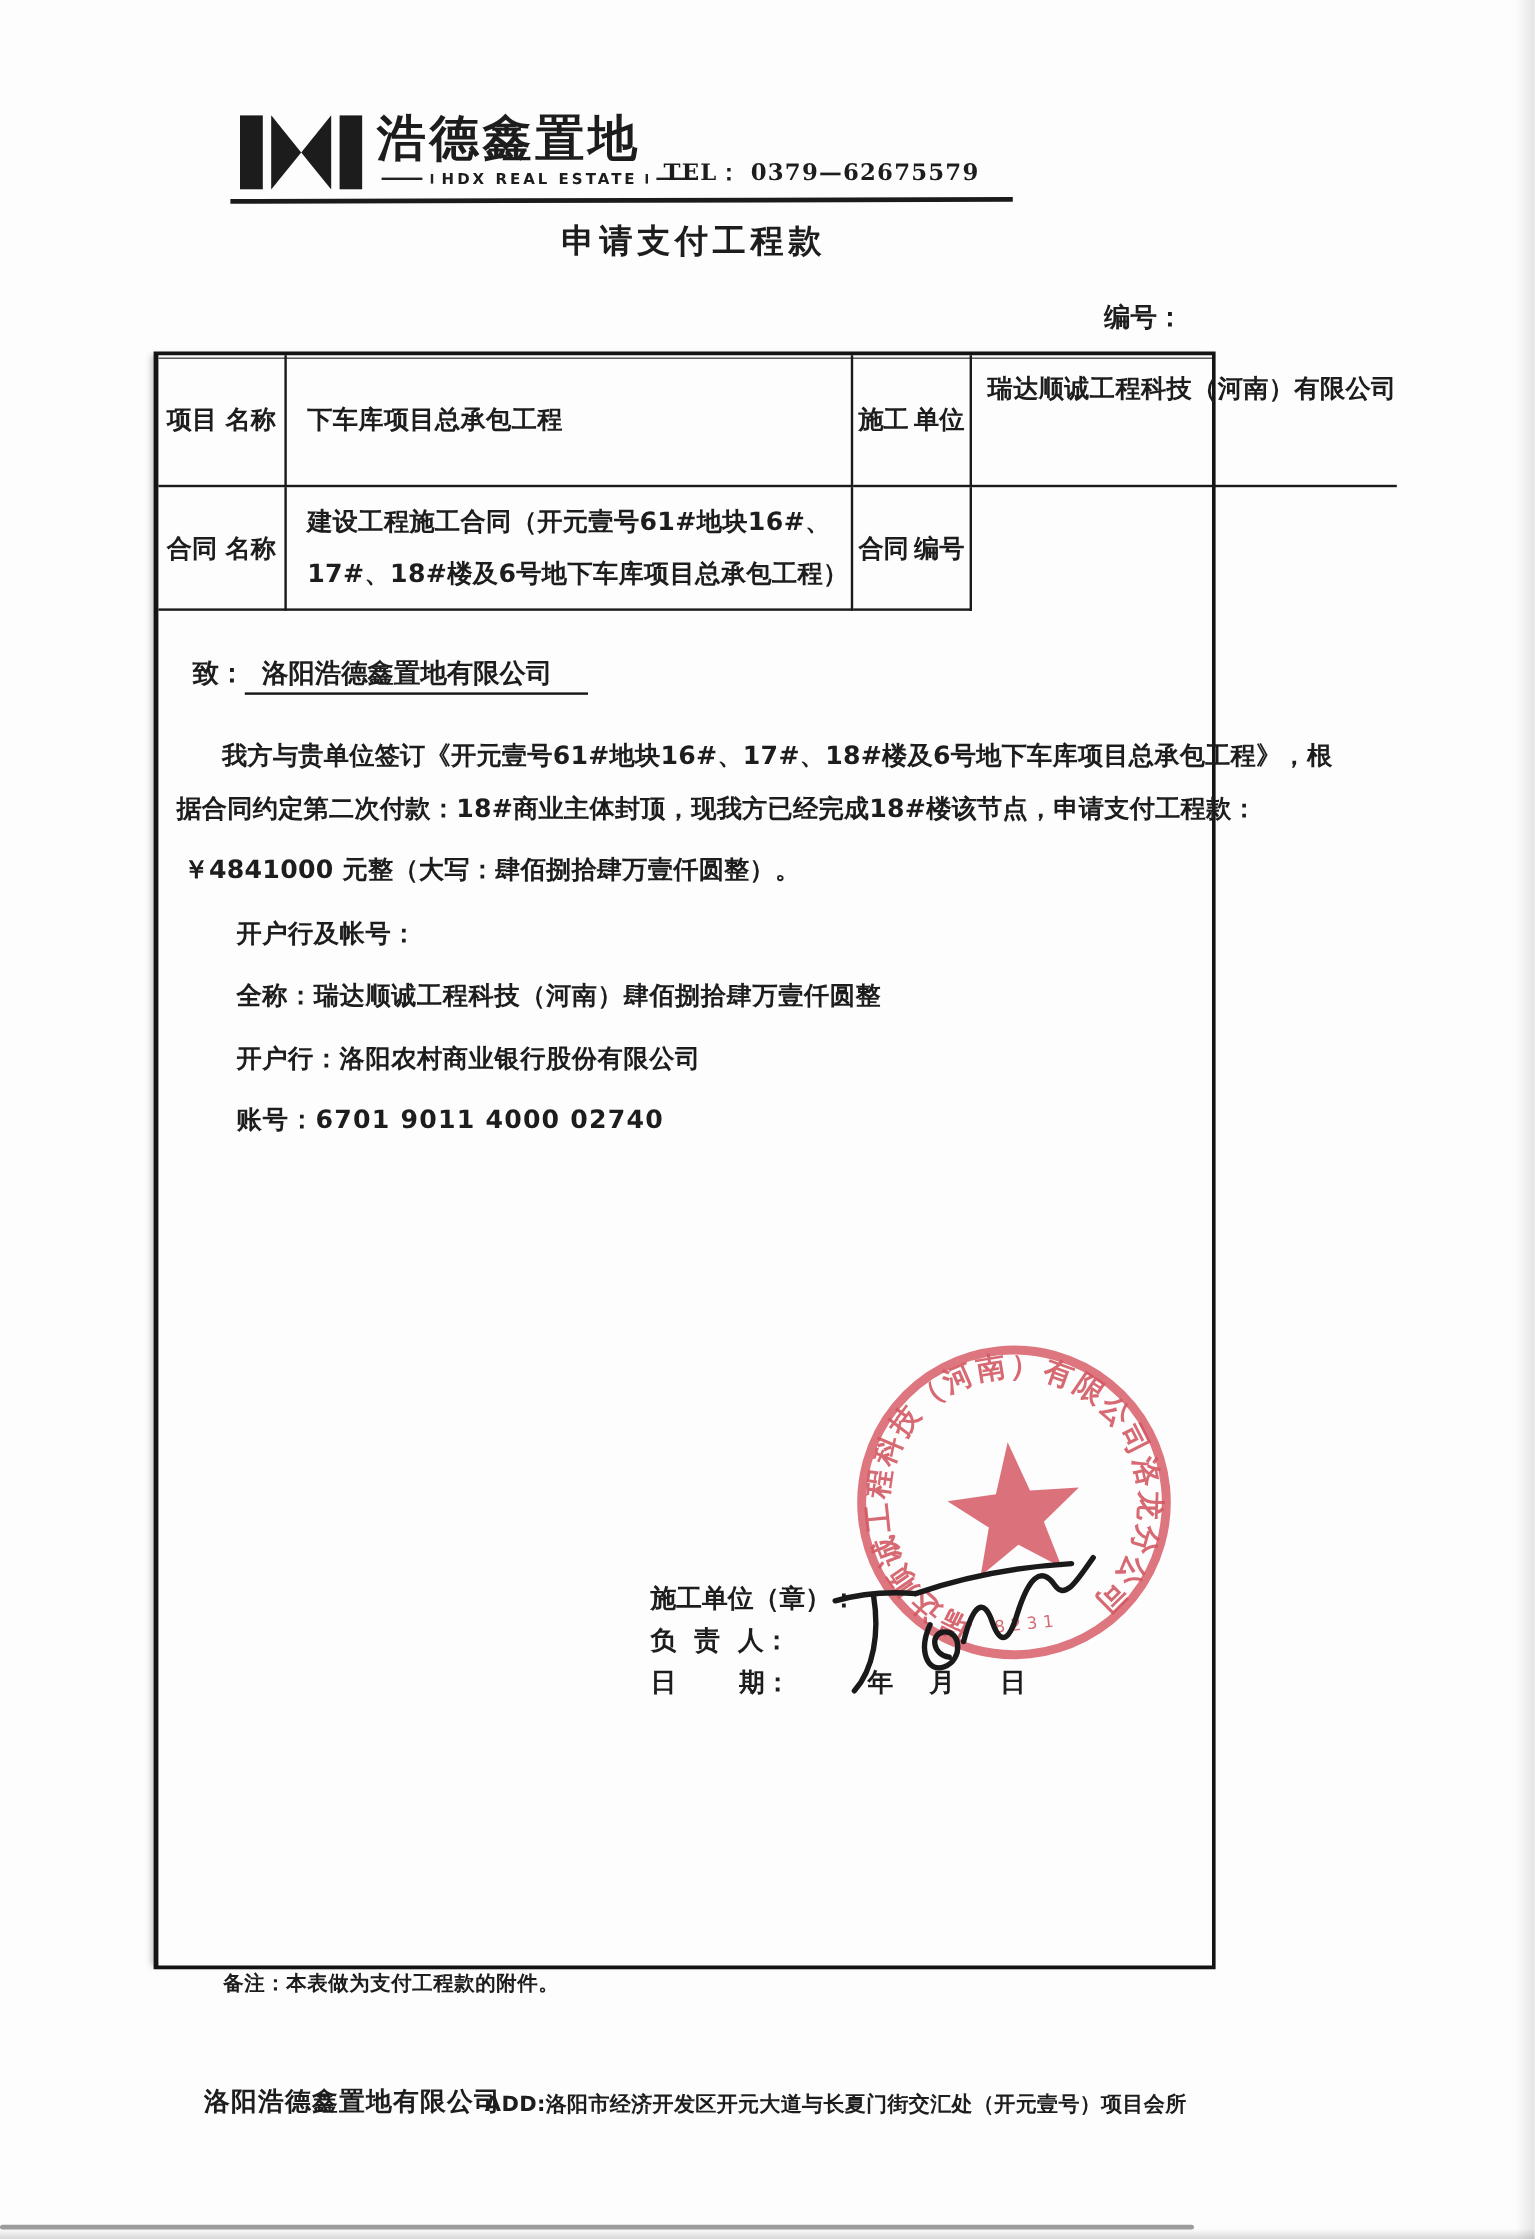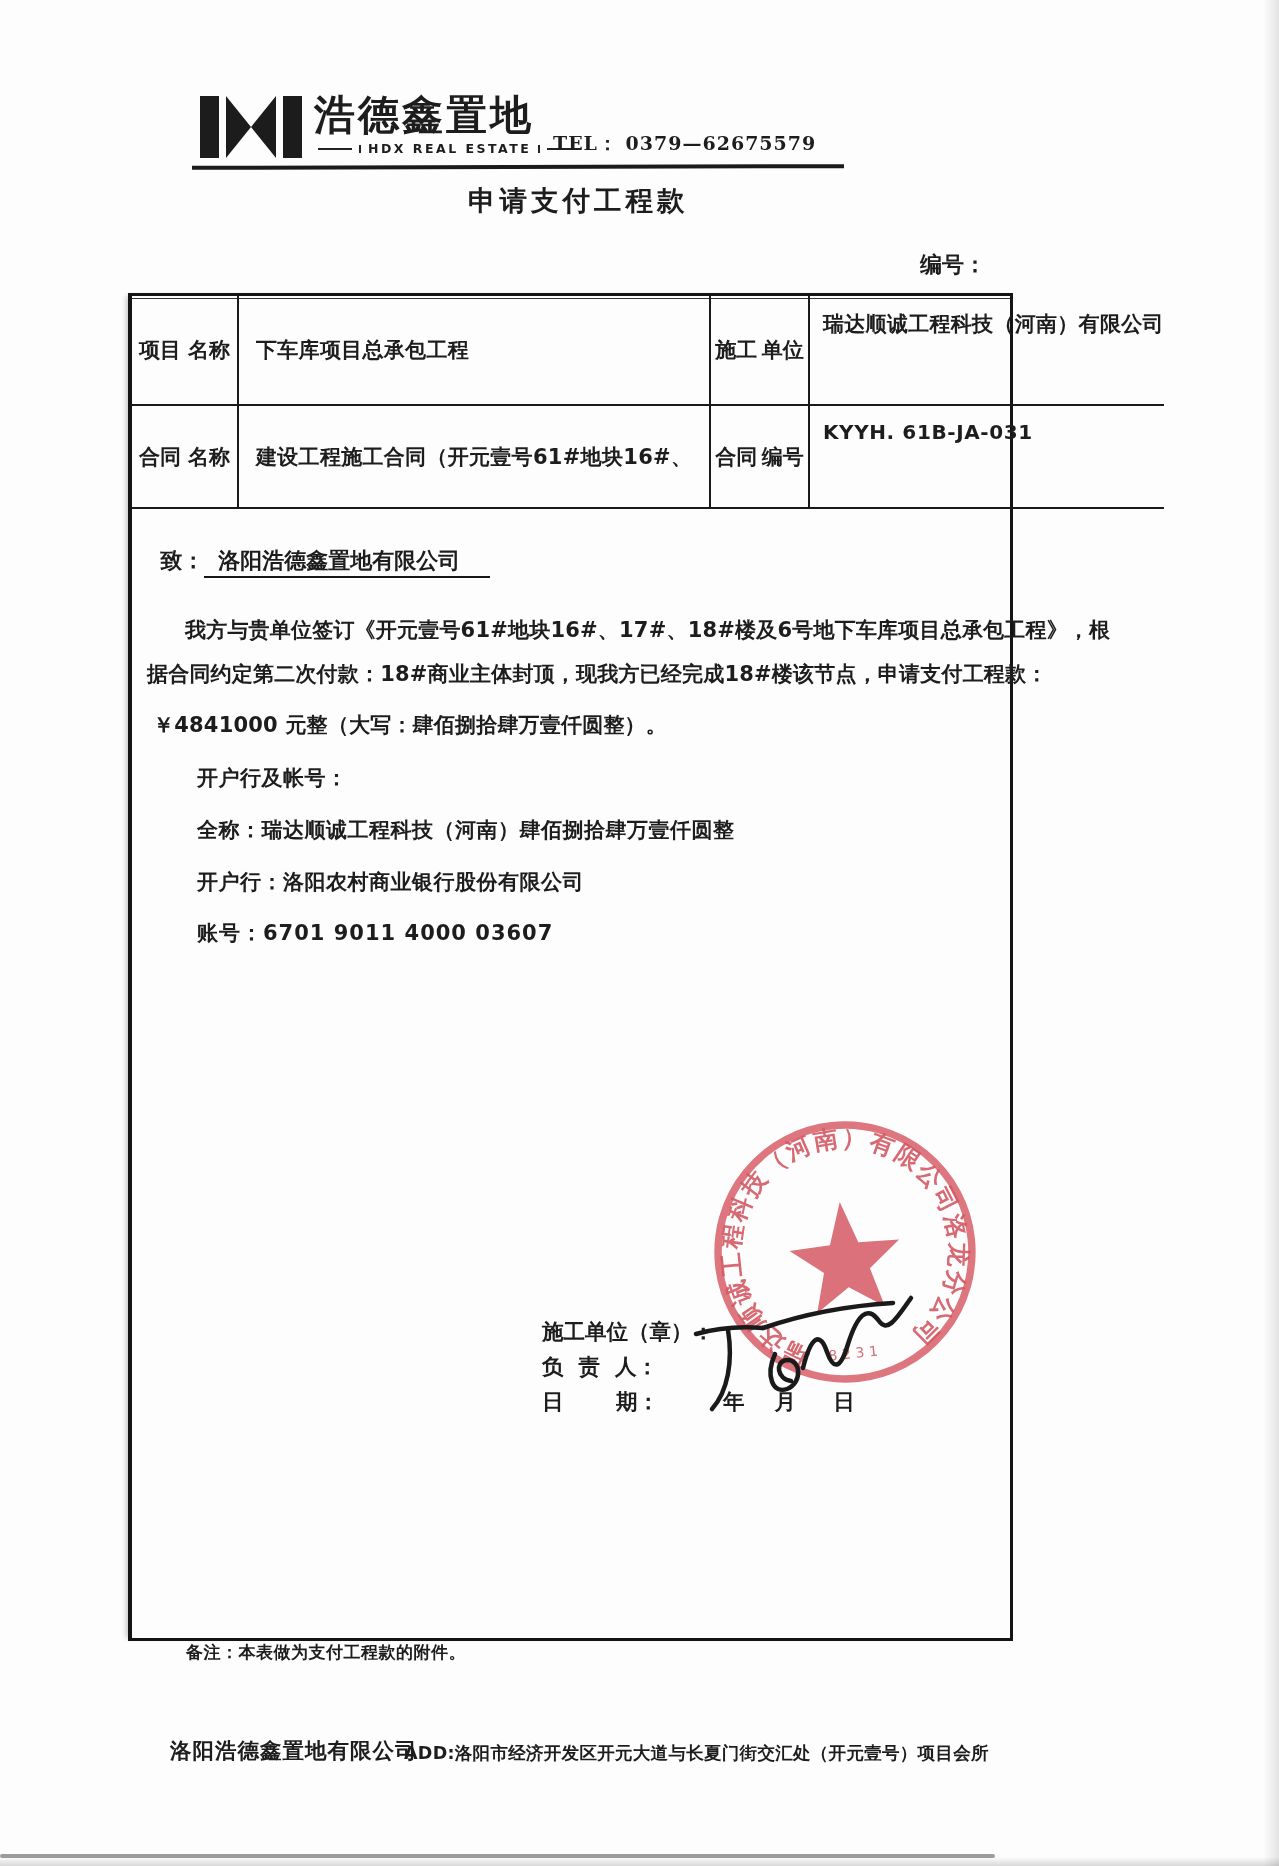--- a/index.html
+++ b/index.html
@@ -129,43 +129,41 @@
     <div class="cell val1 bb">
       <span>瑞达顺诚工程科技（河南）有限公司</span>
     </div>
 
     <div class="cell lab br bb">
       <span>合同</span>
       <span>名称</span>
     </div>
     <div class="cell val2 br bb">
       <span>建设工程施工合同（开元壹号61#地块16#、</span>
+      <span>17#、18#楼及6号地下车库项目总承包工程）</span>
     </div>
     <div class="cell lab br bb">
       <span>合同</span>
       <span>编号</span>
-    </div>
-    <div class="cell val1 bb latin-val">
-      <span>KYYH. 61B-JA-031</span>
     </div>
   </div>
 </div>
 
 <div class="abs" id="recipient">
   <span>致：</span><span class="r-name">洛阳浩德鑫置地有限公司</span>
 </div>
 
 <div class="abs body-line" id="body1">我方与贵单位签订《开元壹号61#地块16#、17#、18#楼及6号地下车库项目总承包工程》，根</div>
 <div class="abs body-line" id="body2">据合同约定第二次付款：18#商业主体封顶，现我方已经完成18#楼该节点，申请支付工程款：</div>
 <div class="abs body-line" id="body3">￥4841000 元整（大写：肆佰捌拾肆万壹仟圆整）。</div>
 
 <div class="abs bank-line" id="bank-head">开户行及帐号：</div>
 <div class="abs bank-line" id="bank-name">全称：瑞达顺诚工程科技（河南）肆佰捌拾肆万壹仟圆整</div>
 <div class="abs bank-line" id="bank-bank">开户行：洛阳农村商业银行股份有限公司</div>
-<div class="abs bank-line" id="bank-acct">账号：6701 9011 4000 03607</div>
+<div class="abs bank-line" id="bank-acct">账号：6701 9011 4000 02740</div>
 
 <div class="abs" id="stamp">
   <svg width="280" height="280" viewBox="0 0 300 300" xmlns="http://www.w3.org/2000/svg">
     <defs>
       <path id="ringPath" d="M 102.2 252.4 A 113 113 0 1 1 197.8 252.4" fill="none"></path>
     </defs>
     <circle cx="150" cy="150" r="136" fill="none" stroke="#d4515c" stroke-width="8" stroke-opacity="0.85"></circle>
     <text font-size="26" font-weight="700" fill="#cf4a56" fill-opacity="0.9" letter-spacing="2.5">
       <textPath href="#ringPath">瑞达顺诚工程科技（河南）有限公司洛龙分公司</textPath>
     </text>

